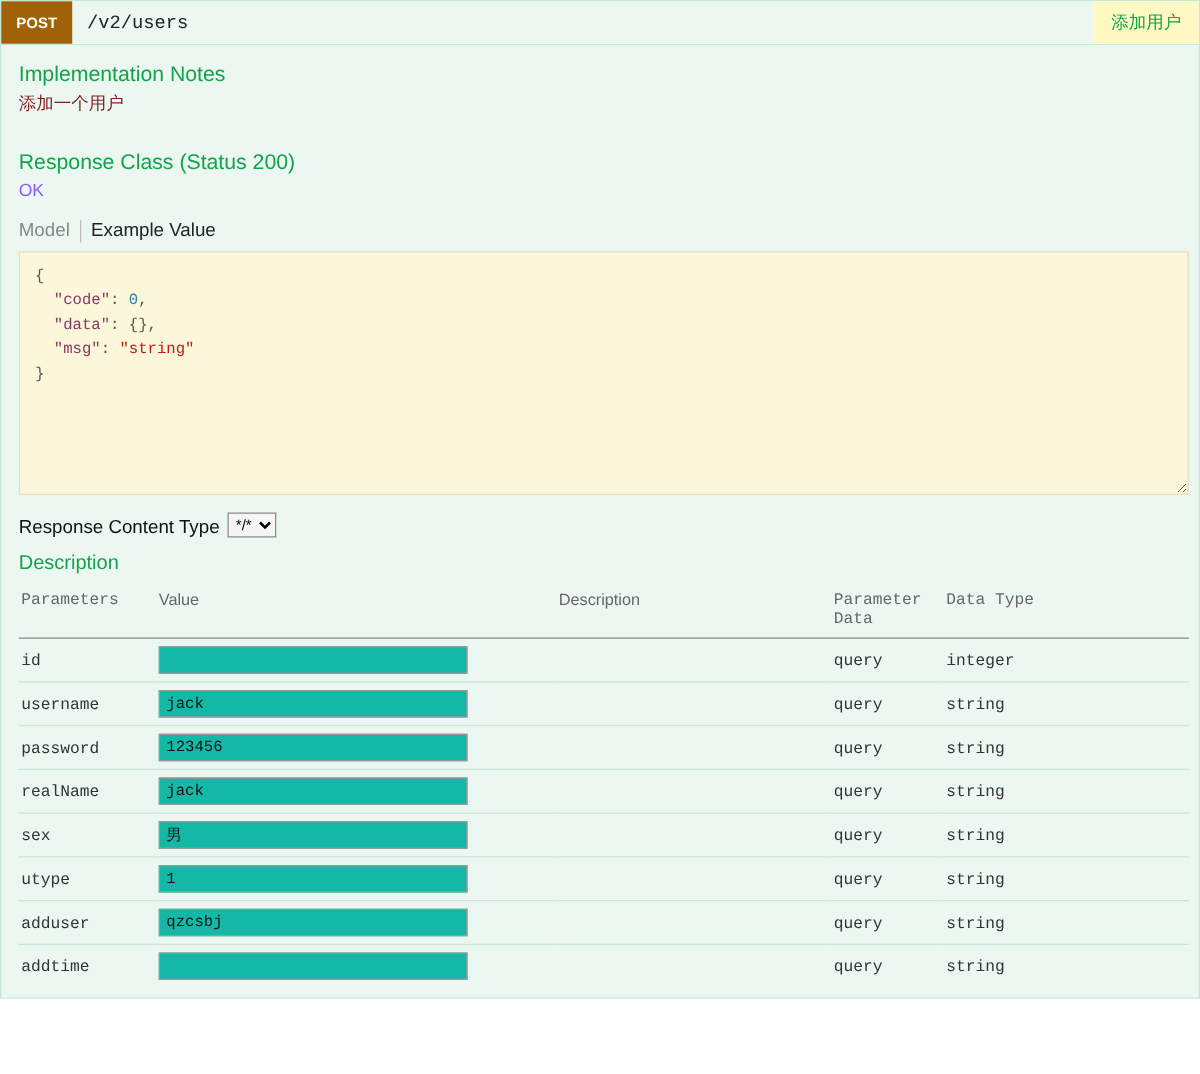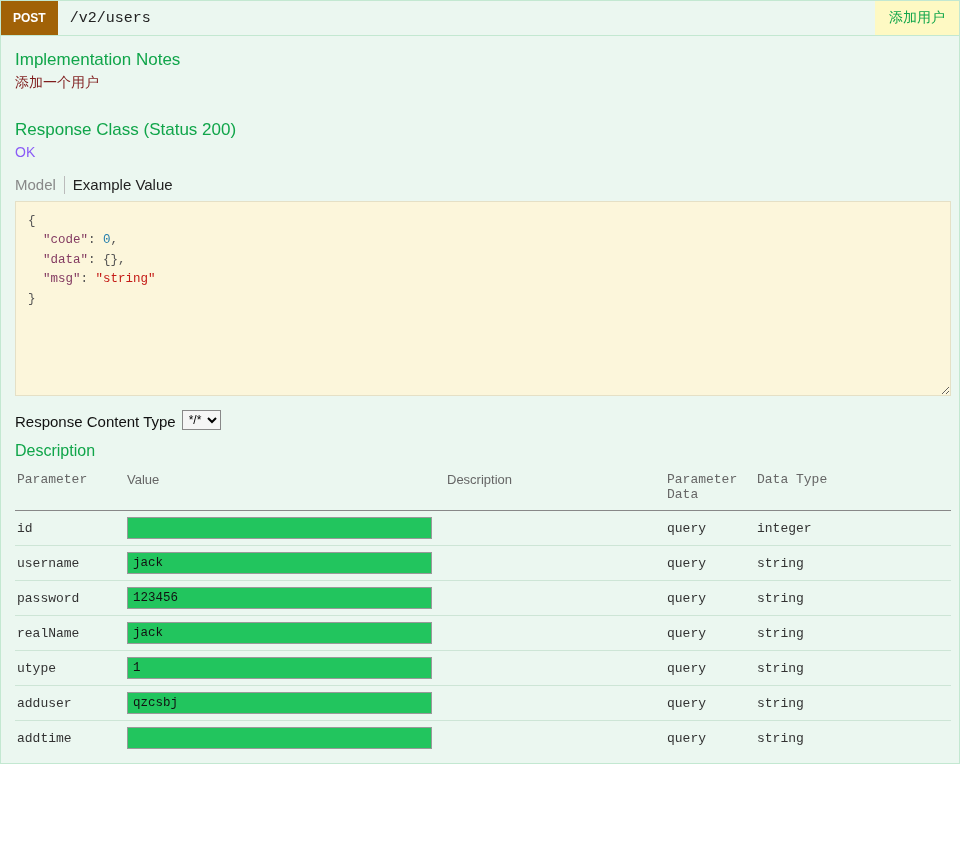--- a/index.html
+++ b/index.html
@@ -148,26 +148,26 @@
   }
   table.params tbody tr:first-child td {
     border-top: 1px solid #888;
   }
   .col-param { width: 110px; font-family: "Courier New", monospace; font-size: 12.5px; color: #333;}
   .col-value { width: 320px; }
   .col-desc { width: 220px; }
   .col-ptype { width: 90px; font-family: "Courier New", monospace; font-size: 12.5px;}
   .col-dtype { width: auto; font-family: "Courier New", monospace; font-size: 12.5px;}
   input.param-input {
-    width: 305px;
+    width: 247px;
     font-family: "Courier New", monospace;
     font-size: 12.5px;
     padding: 2px 5px;
     border: 1px solid #999;
-    background: #22c55e;
+    background: #14b8a6;
     color: #111;
     height: 22px;
   }
 </style>
 </head>
 <body>
 
 <div class="op-container">
 
   <div class="op-header">
@@ -201,21 +201,21 @@
       <select class="small">
         <option>*/*</option>
       </select>
     </div>
 
     <div class="params-title">Description</div>
 
     <table class="params">
       <thead>
         <tr>
-          <th class="col-param">Parameter</th>
+          <th class="col-param">Parameters</th>
           <th class="col-value">Value</th>
           <th class="col-desc">Description</th>
           <th class="col-ptype">Parameter Data</th>
           <th class="col-dtype">Data Type</th>
         </tr>
       </thead>
       <tbody id="params-body">
       <tr>
             <td class="col-param">id</td>
             <td class="col-value"><input type="text" class="param-input" style=""></td>
@@ -238,20 +238,27 @@
             <td class="col-dtype">string</td>
           </tr>
           <tr>
             <td class="col-param">realName</td>
             <td class="col-value"><input type="text" class="param-input" value="jack" style=""></td>
             <td class="col-desc"></td>
             <td class="col-ptype">query</td>
             <td class="col-dtype">string</td>
           </tr>
           <tr>
+            <td class="col-param">sex</td>
+            <td class="col-value"><input type="text" class="param-input" value="男" style=""></td>
+            <td class="col-desc"></td>
+            <td class="col-ptype">query</td>
+            <td class="col-dtype">string</td>
+          </tr>
+          <tr>
             <td class="col-param">utype</td>
             <td class="col-value"><input type="text" class="param-input" value="1" style=""></td>
             <td class="col-desc"></td>
             <td class="col-ptype">query</td>
             <td class="col-dtype">string</td>
           </tr>
           <tr>
             <td class="col-param">adduser</td>
             <td class="col-value"><input type="text" class="param-input" value="qzcsbj" style=""></td>
             <td class="col-desc"></td>

